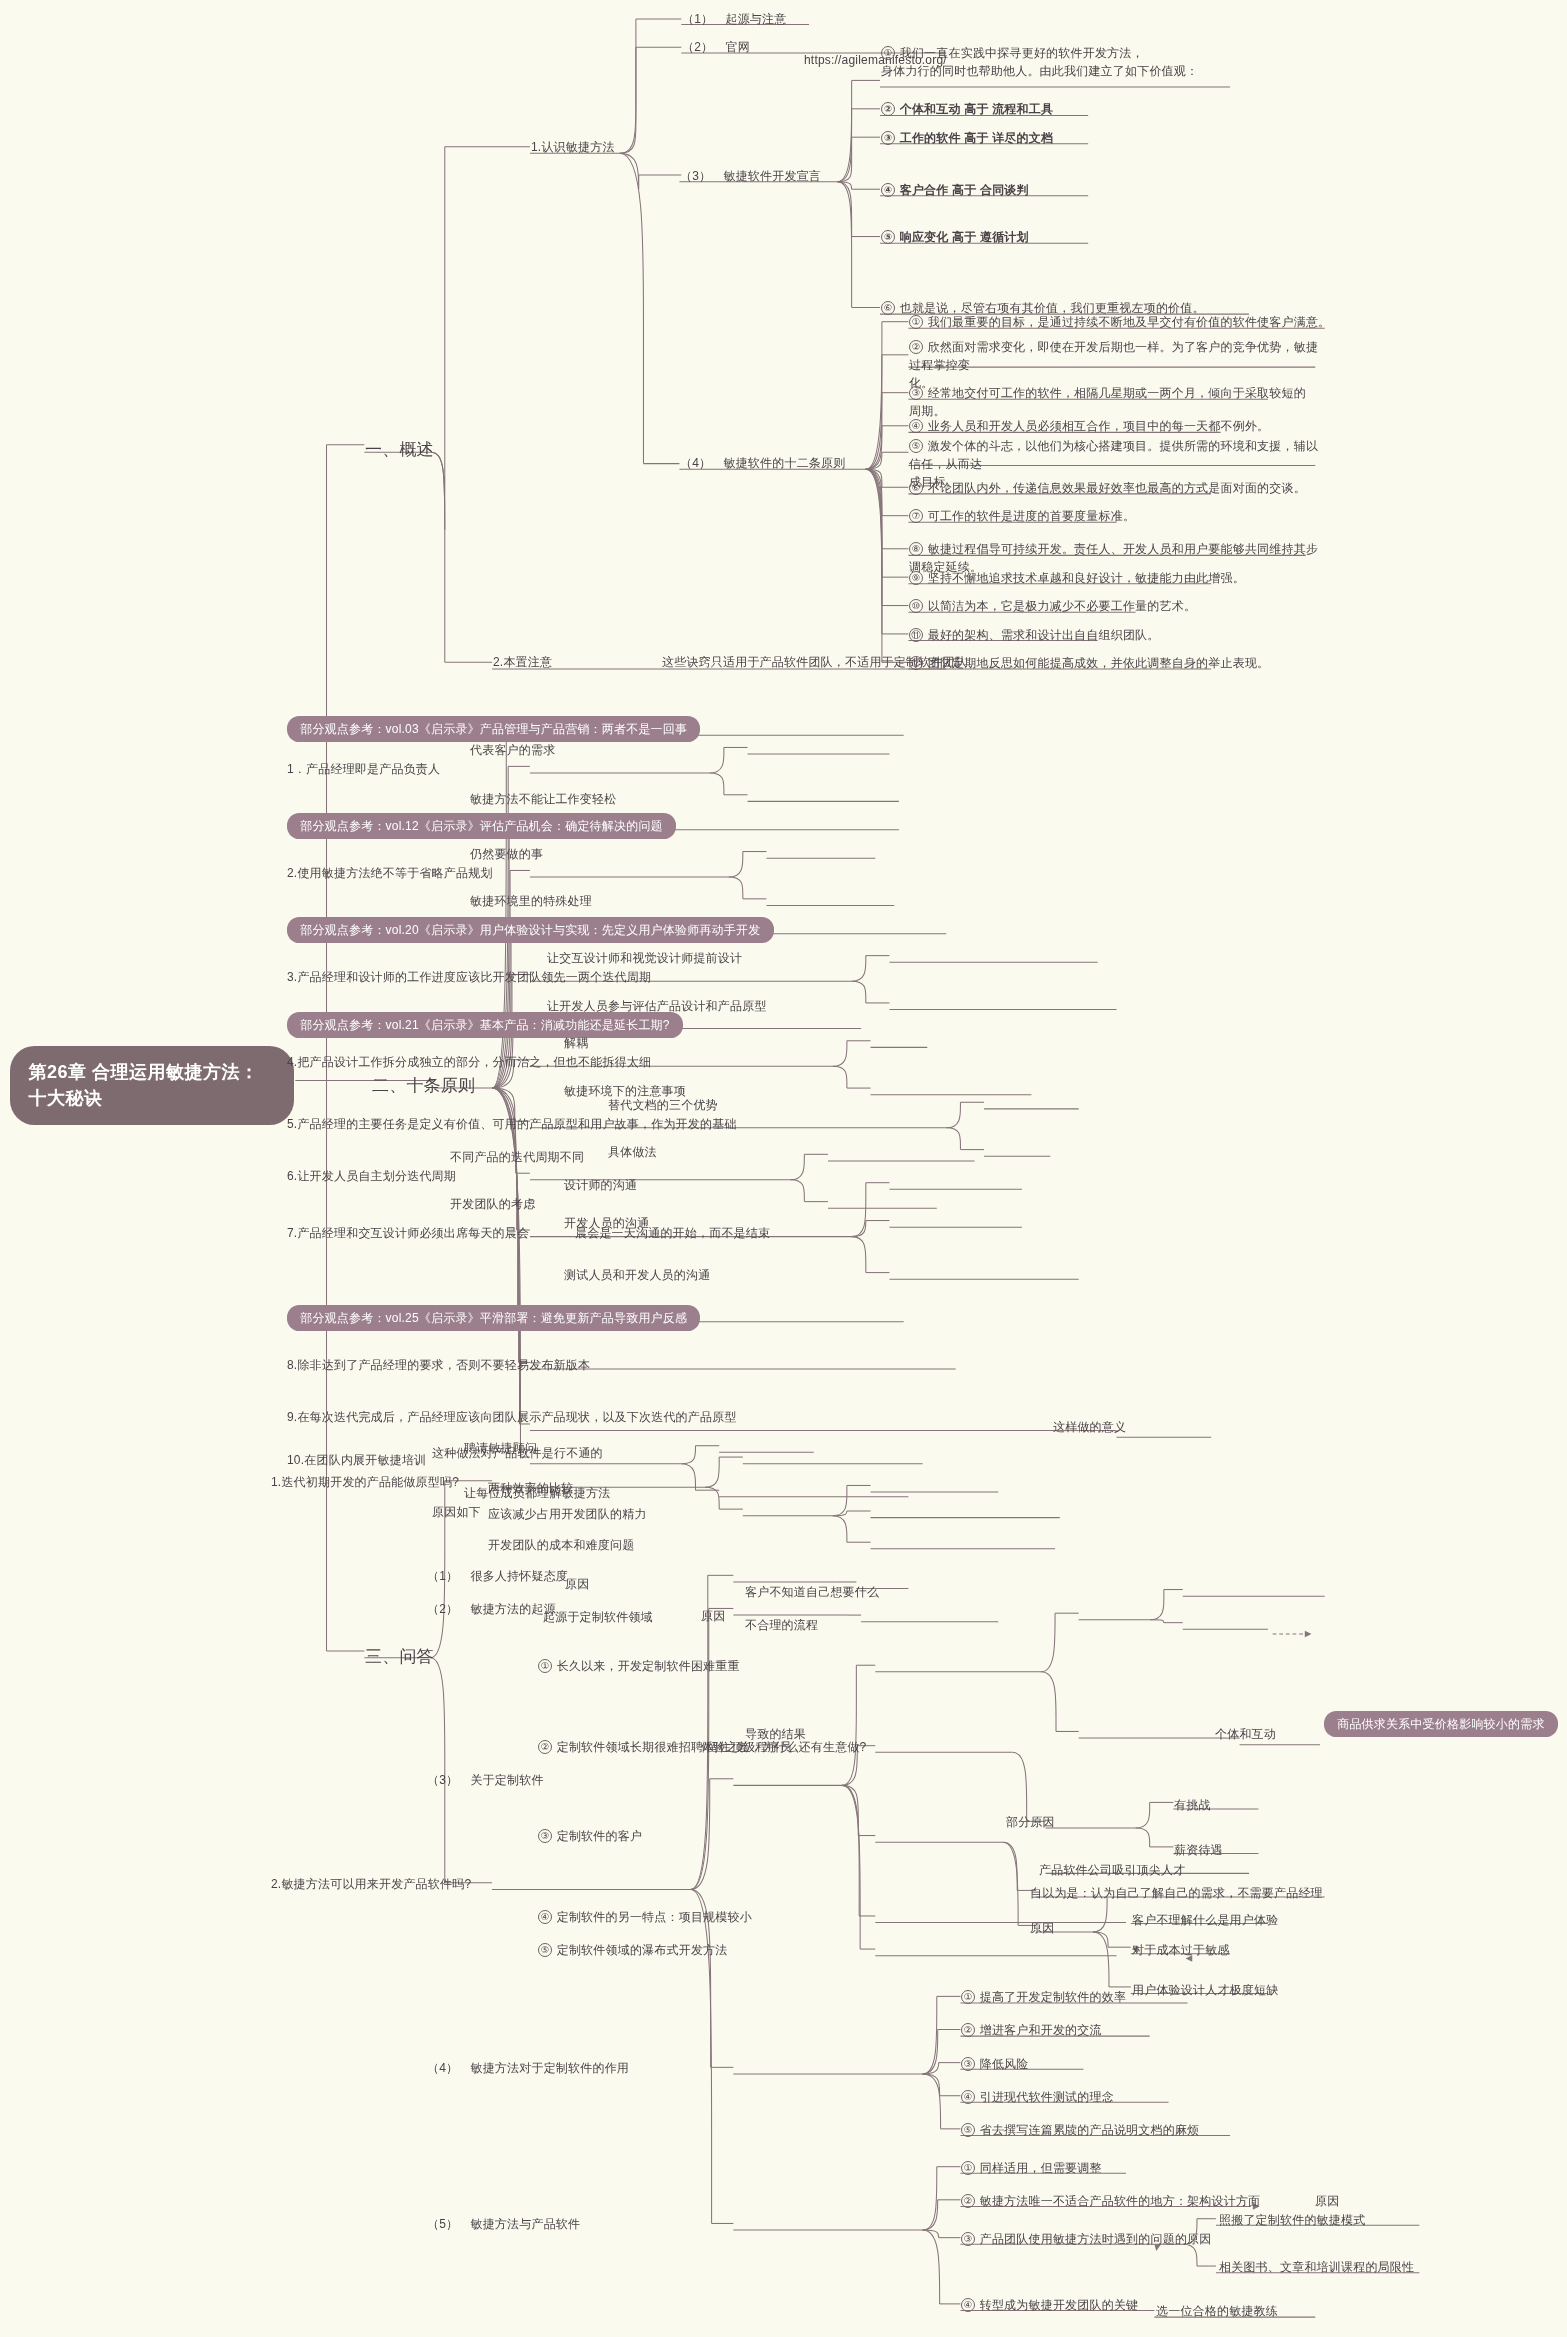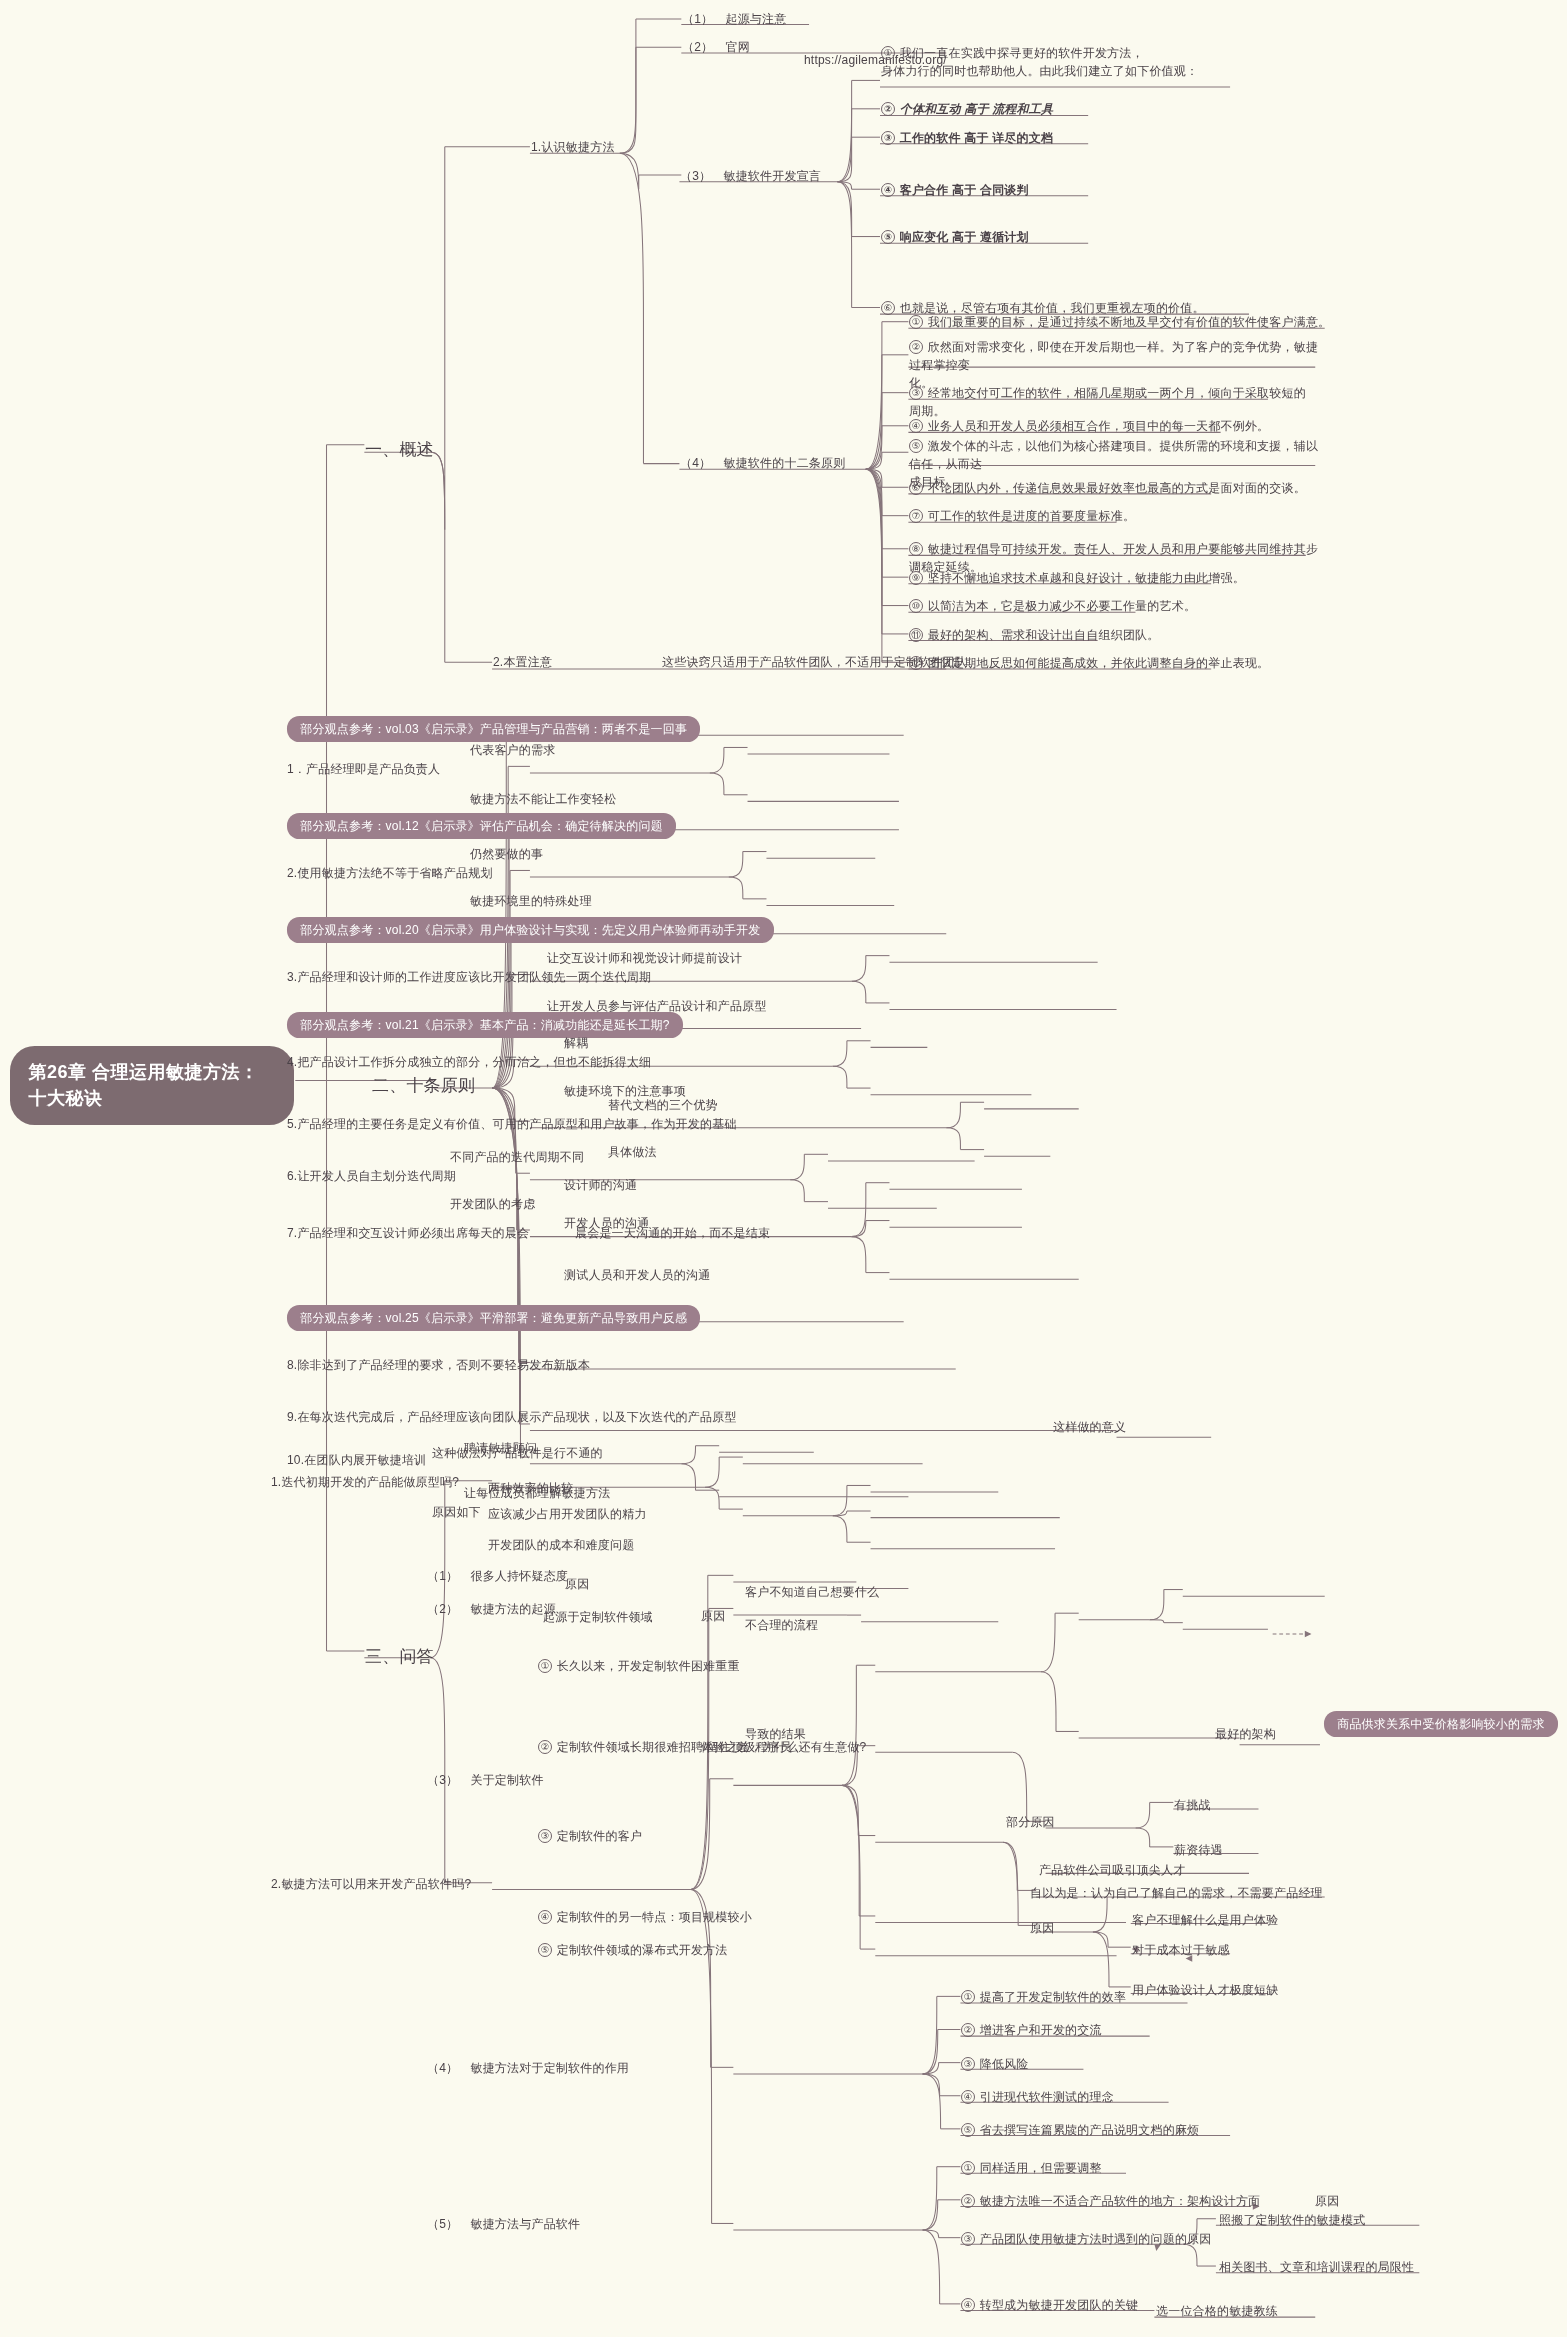--- a/index.html
+++ b/index.html
@@ -440,21 +440,21 @@
   <div class="node" style="left:662px;top:653px;">这些诀窍只适用于产品软件团队，不适用于定制软件团队</div>
 
   <div class="node" style="left:682px;top:9.5px;">（1）　起源与注意</div>
   <div class="node" style="left:682px;top:38px;">（2）　官网</div>
   <div class="node" style="left:804px;top:38px;margin-top:13px;">https://agilemanifesto.org/</div>
   <div class="node" style="left:680px;top:167px;">（3）　敏捷软件开发宣言</div>
   <div class="node" style="left:680px;top:454px;">（4）　敏捷软件的十二条原则</div>
 
   <div class="node wrap" style="left:881px;top:44px;width:369px;"><span class="num">①</span><span style="white-space:pre-line;display:inline">我们一直在实践中探寻更好的软件开发方法，
 身体力行的同时也帮助他人。由此我们建立了如下价值观：</span></div>
-  <div class="node" style="left:881px;top:100px;font-style:italic;"><span class="num solid">②</span><span class="bold">个体和互动 高于 流程和工具</span></div>
+  <div class="node" style="left:881px;top:100px;"><span class="num solid">②</span><span class="bold">个体和互动 高于 流程和工具</span></div>
   <div class="node" style="left:881px;top:129px;"><span class="num solid">③</span><span class="bold">工作的软件 高于 详尽的文档</span></div>
   <div class="node" style="left:881px;top:181px;"><span class="num solid">④</span><span class="bold">客户合作 高于 合同谈判</span></div>
   <div class="node" style="left:881px;top:228px;"><span class="num solid">⑤</span><span class="bold">响应变化 高于 遵循计划</span></div>
   <div class="node" style="left:881px;top:299px;"><span class="num">⑥</span><span>也就是说，尽管右项有其价值，我们更重视左项的价值。</span></div>
 
   <div class="node wrap" style="left:909px;top:313px;width:445px;"><span class="num">①</span><span style="white-space:pre-line;display:inline">我们最重要的目标，是通过持续不断地及早交付有价值的软件使客户满意。</span></div>
   <div class="node wrap" style="left:909px;top:338px;width:416px;"><span class="num">②</span><span style="white-space:pre-line;display:inline">欣然面对需求变化，即使在开发后期也一样。为了客户的竞争优势，敏捷过程掌控变
 化。</span></div>
   <div class="node wrap" style="left:909px;top:384px;width:397px;"><span class="num">③</span><span style="white-space:pre-line;display:inline">经常地交付可工作的软件，相隔几星期或一两个月，倾向于采取较短的周期。</span></div>
   <div class="node wrap" style="left:909px;top:417px;width:379px;"><span class="num">④</span><span style="white-space:pre-line;display:inline">业务人员和开发人员必须相互合作，项目中的每一天都不例外。</span></div>
@@ -530,21 +530,21 @@
   <div class="node" style="left:543px;top:1608px;">起源于定制软件领域</div>
 
   <div class="node" style="left:427px;top:1771px;">（3）　关于定制软件</div>
 
   <div class="node" style="left:538px;top:1657px;"><span class="num">①</span><span>长久以来，开发定制软件困难重重</span></div>
   <div class="node" style="left:701px;top:1607px;">原因</div>
   <div class="node" style="left:745px;top:1583px;">客户不知道自己想要什么</div>
   <div class="node" style="left:745px;top:1616px;">不合理的流程</div>
   <div class="node" style="left:745px;top:1725px;">导致的结果</div>
   <div class="node" style="left:701px;top:1738px;">体验之差，为什么还有生意做?</div>
-  <div class="node" style="left:1215px;top:1725px;">最好的架构</div>
+  <div class="node" style="left:1215px;top:1725px;">个体和互动</div>
   <div class="badge" style="left:1324px;top:1711px;">商品供求关系中受价格影响较小的需求</div>
 
   <div class="node" style="left:538px;top:1738px;"><span class="num">②</span><span>定制软件领域长期很难招聘/留住顶级程序员</span></div>
   <div class="node" style="left:1006px;top:1813px;">部分原因</div>
   <div class="node" style="left:1174px;top:1796px;">有挑战</div>
   <div class="node" style="left:1174px;top:1841px;">薪资待遇</div>
   <div class="node" style="left:1039px;top:1861px;">产品软件公司吸引顶尖人才</div>
 
   <div class="node" style="left:538px;top:1827px;"><span class="num">③</span><span>定制软件的客户</span></div>
   <div class="node" style="left:1030px;top:1884px;">自以为是：认为自己了解自己的需求，不需要产品经理</div>

